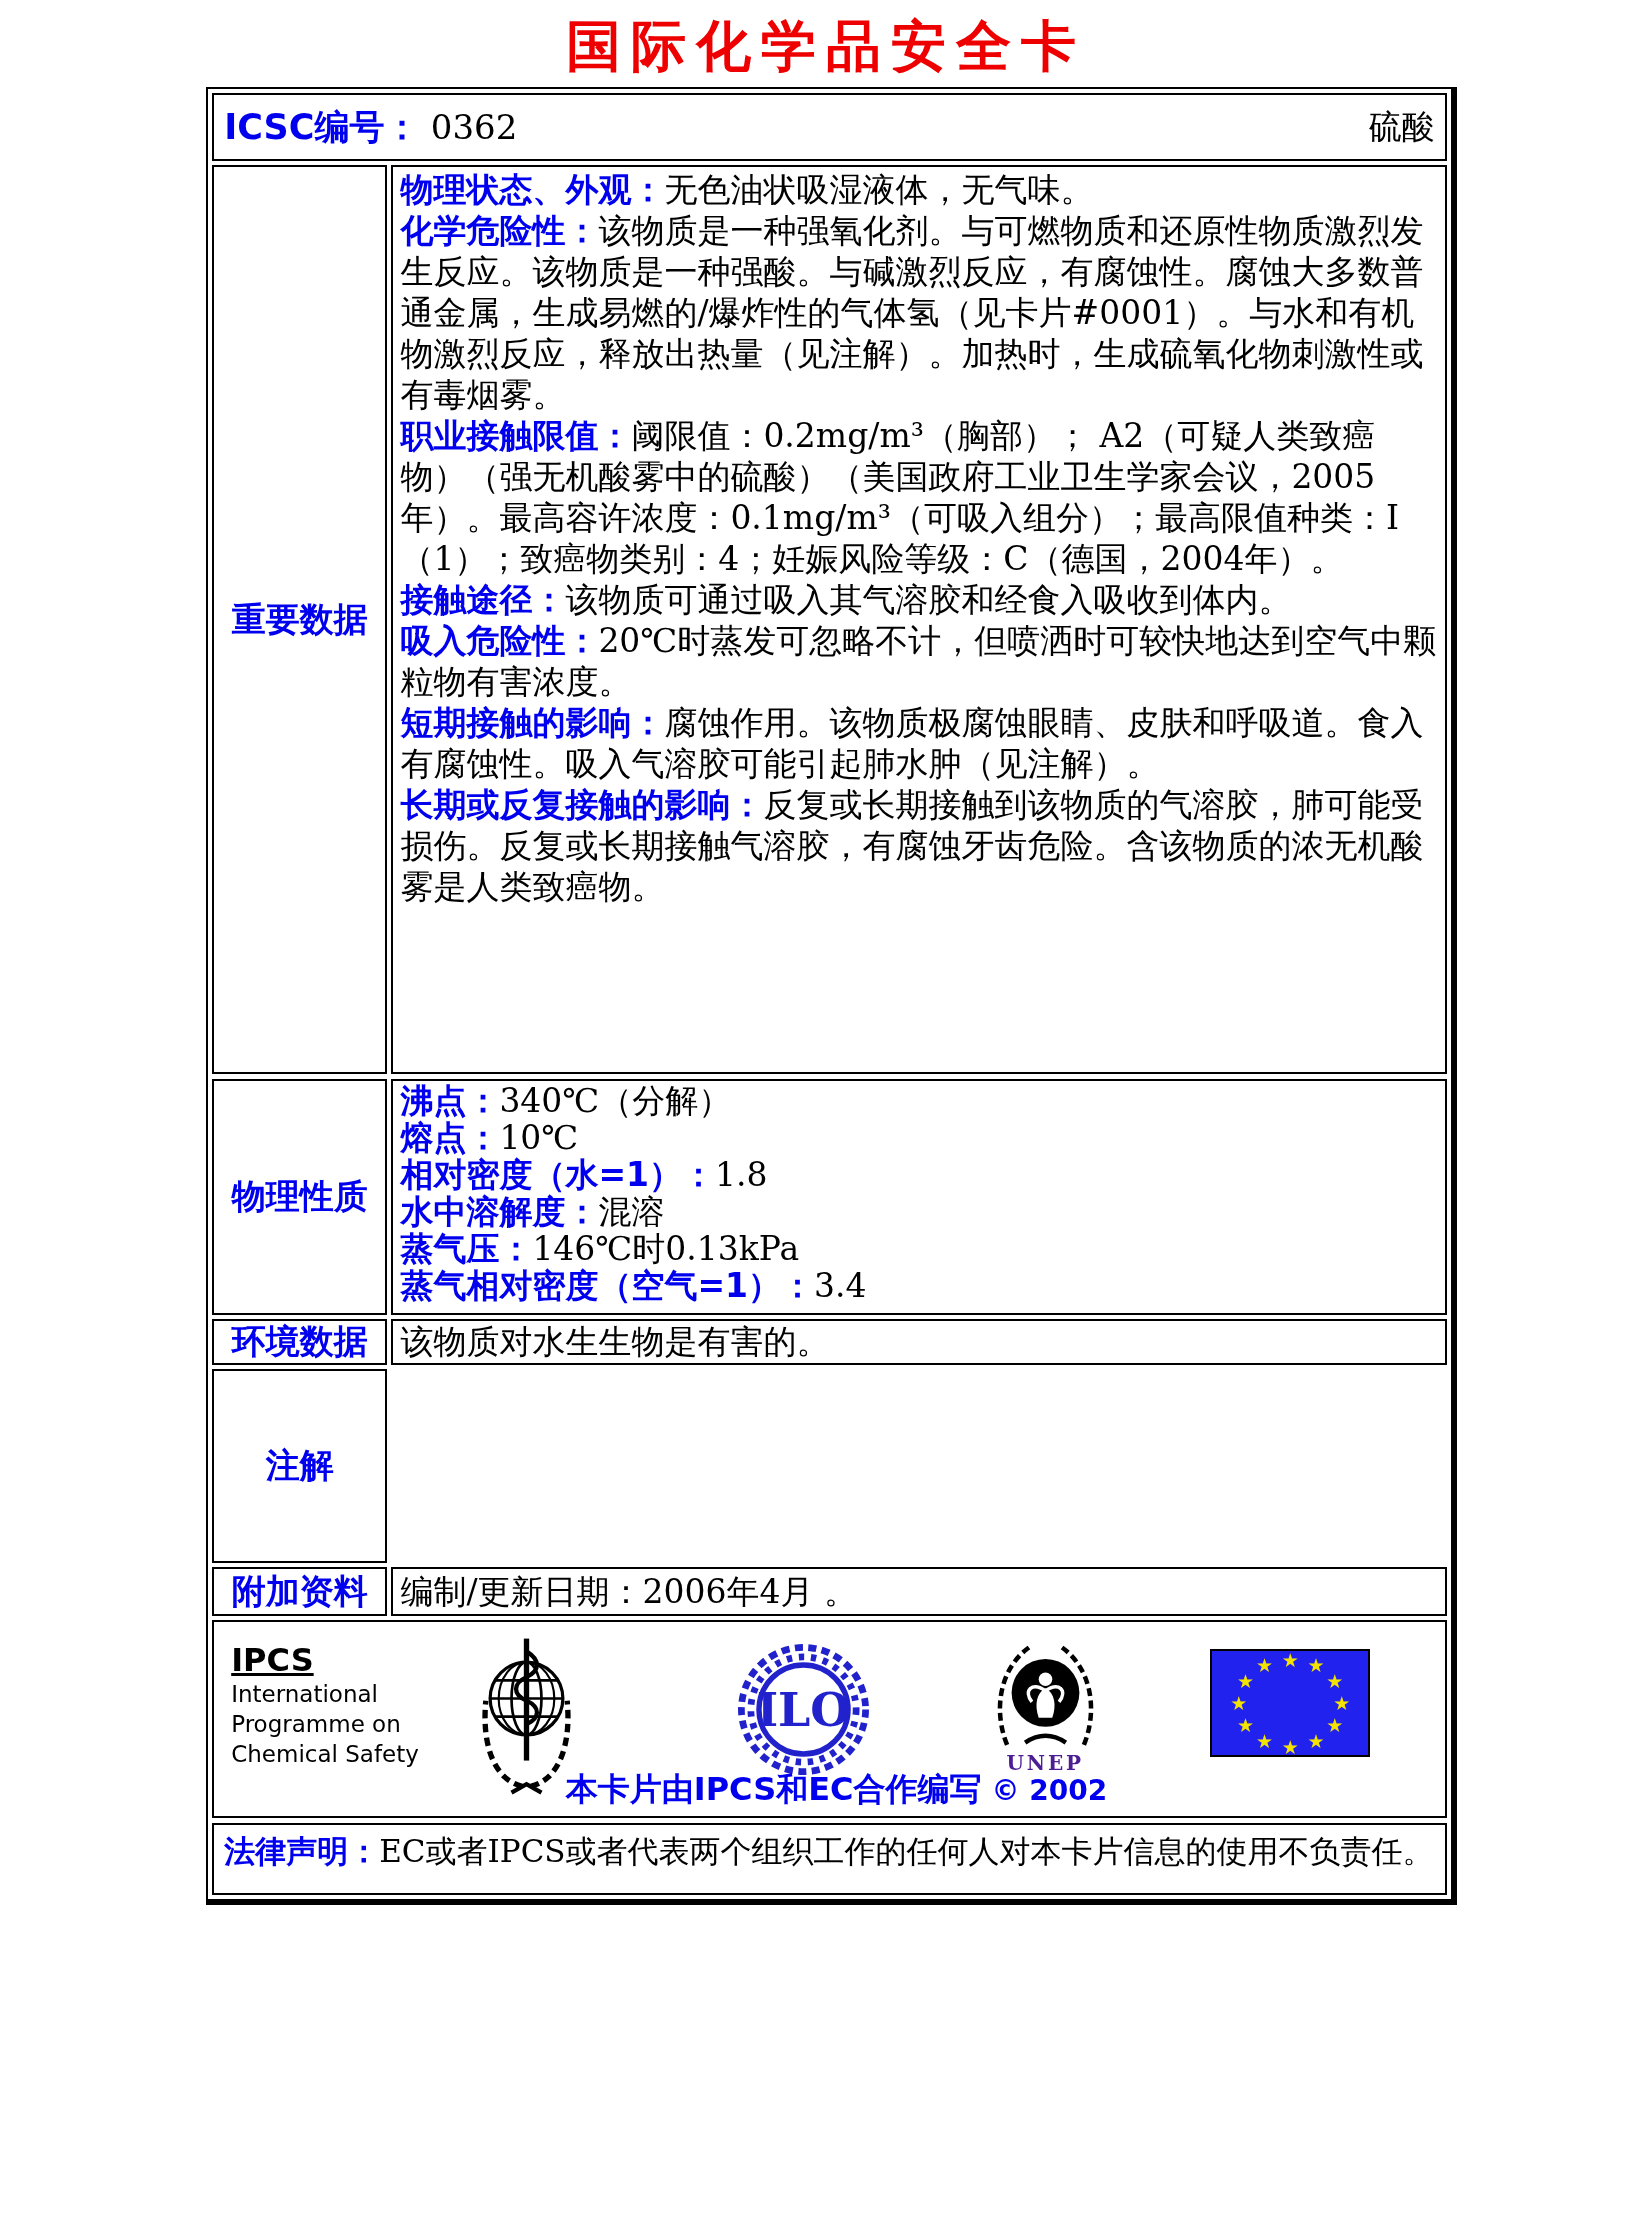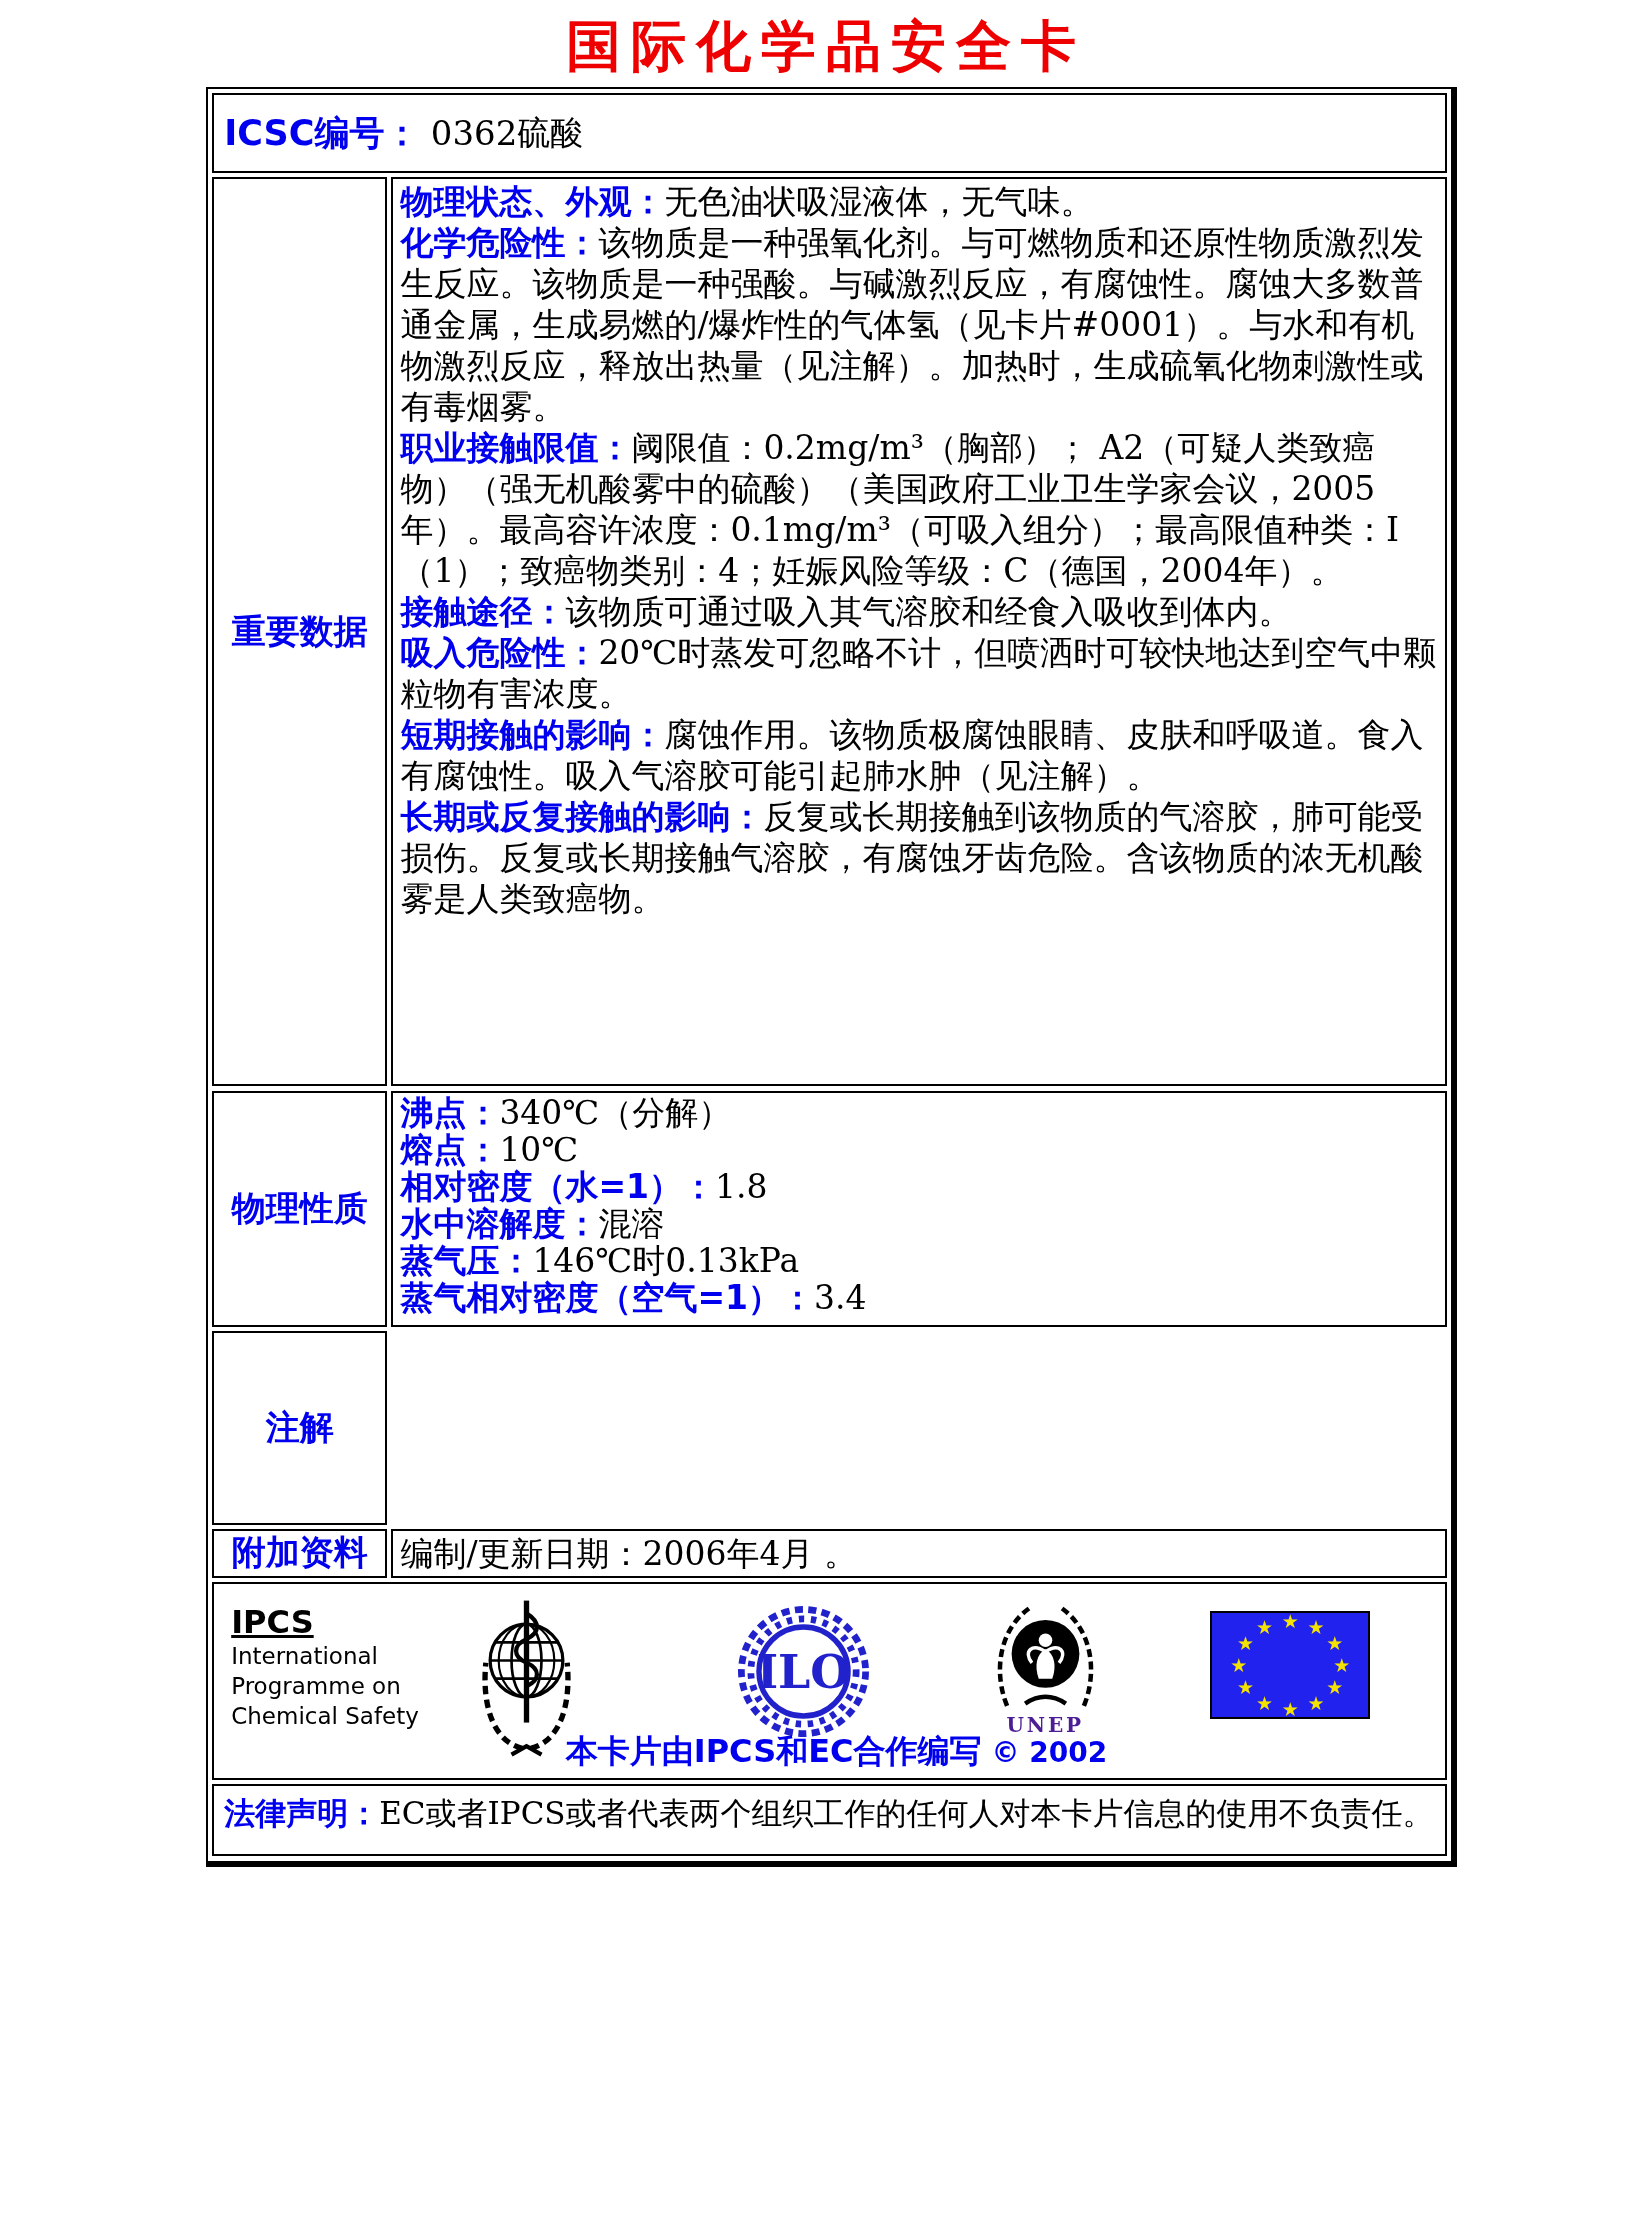--- a/index.html
+++ b/index.html
@@ -22,21 +22,21 @@
              display:flex;align-items:center;justify-content:center;text-align:center;
              color:#0000ee;font-weight:bold;font-size:34px;
              font-family:"DejaVu Sans",sans-serif;}
   .contentcell{box-sizing:border-box;flex:1;border:2.8px solid #000;padding:1.4px 7px;
                font-family:"DejaVu Serif",serif;font-size:33px;line-height:41px;
                color:#000;word-break:break-all;overflow:hidden;}
   .bluelabel{color:#0000ee;font-weight:bold;font-family:"DejaVu Sans",sans-serif;}
   .contentcell p{margin:0;}
 
   
-  #row-icsc{height:80px;display:flex;align-items:center;justify-content:flex-start;
+  #row-icsc{height:68px;display:flex;align-items:center;justify-content:space-between;
             padding:0 10px;}
   #icsc-label{color:#0000ee;font-weight:bold;font-size:35px;font-family:"DejaVu Sans",sans-serif;}
   #icsc-number{color:#000;font-size:34px;margin-left:11.3px;font-family:"DejaVu Serif",serif;}
   #substance{color:#000;font-size:33px;font-family:"DejaVu Serif",serif;}
 
   #row-important{height:909px;}
   #row-physical{height:236px;}
   #row-physical .contentcell{line-height:37px;}
   #row-env{height:46px;}
   #row-env .contentcell{display:flex;align-items:center;line-height:37px;}
@@ -100,20 +100,24 @@
       <div class="contentcell">
         <div><span class="bluelabel">沸点：</span><span>340℃（分解）</span></div>
         <div><span class="bluelabel">熔点：</span><span>10℃</span></div>
         <div><span class="bluelabel">相对密度（水=1）：</span><span>1.8</span></div>
         <div><span class="bluelabel">水中溶解度：</span><span>混溶</span></div>
         <div><span class="bluelabel">蒸气压：</span><span>146℃时0.13kPa</span></div>
         <div><span class="bluelabel">蒸气相对密度（空气=1）：</span><span>3.4</span></div>
       </div>
     </div>
 
+    <div id="row-env" class="split">
+      <div class="labelcell">环境数据</div>
+      <div class="contentcell">该物质对水生生物是有害的。</div>
+    </div>
 
     <div id="row-notes" class="split">
       <div class="labelcell">注解</div>
     </div>
 
     <div id="row-additional" class="split">
       <div class="labelcell">附加资料</div>
       <div class="contentcell">编制/更新日期：2006年4月 。</div>
     </div>
 

